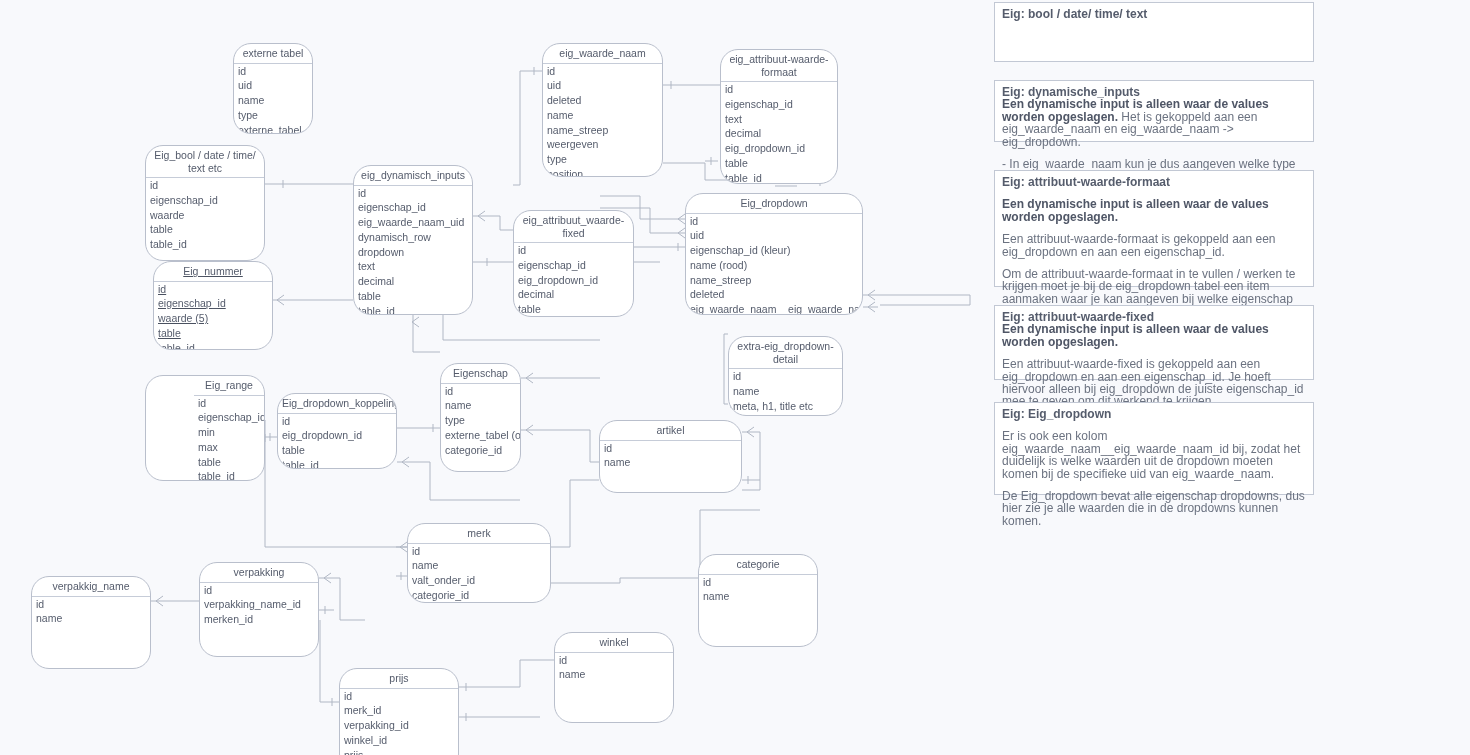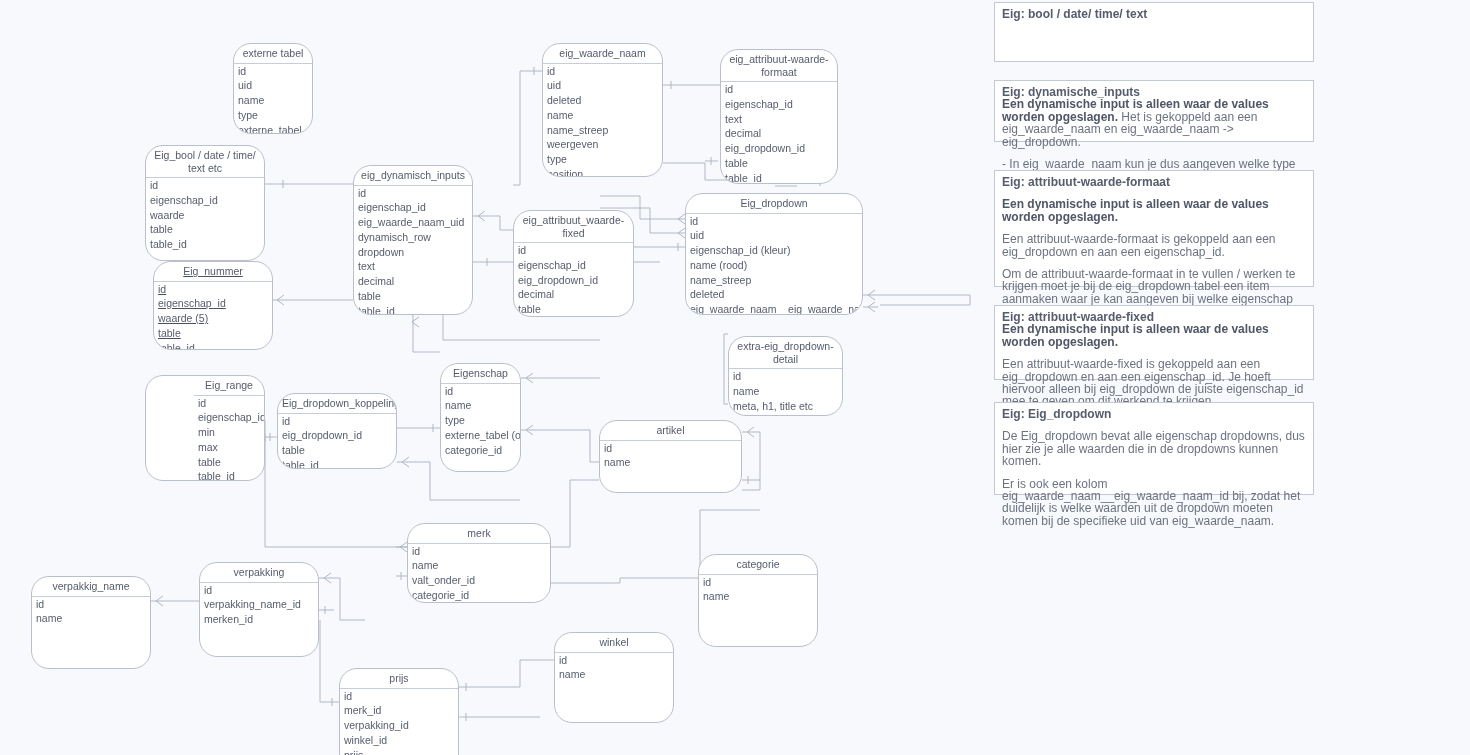--- a/index.html
+++ b/index.html
@@ -333,17 +333,17 @@
         <p class="gap">Een attribuut-waarde-formaat is gekoppeld aan een eig_dropdown en aan een eigenschap_id.</p>
         <p class="gap">Om de attribuut-waarde-formaat in te vullen / werken te krijgen moet je bij de eig_dropdown tabel een item aanmaken waar je kan aangeven bij welke eigenschap het hoort.</p>
       </div>
       <div class="note" style="left: 994px; top: 305px; width: 320px; height: 75px;">
         <div class="ntitle"><span>Eig:</span><span class="light"> attribuut-waarde-fixed</span></div>
         <p><strong>Een dynamische input is alleen waar de values worden opgeslagen.</strong></p>
         <p class="gap">Een attribuut-waarde-fixed is gekoppeld aan een eig_dropdown  en aan een eigenschap_id. Je hoeft hiervoor alleen bij eig_dropdown de juiste eigenschap_id mee te geven om dit werkend te krijgen.</p>
       </div>
       <div class="note" style="left: 994px; top: 394px; width: 320px; height: 93px; margin-top: 8px;">
         <div class="ntitle"><span>Eig:</span><span class="light"> Eig_dropdown</span></div>
+        <p class="gap">Er is ook een kolom eig_waarde_naam__eig_waarde_naam_id bij, zodat het duidelijk is welke waarden uit de dropdown moeten komen bij de specifieke uid van eig_waarde_naam.</p>
         <p class="gap">De Eig_dropdown bevat alle eigenschap dropdowns, dus hier zie je alle waarden die in de dropdowns kunnen komen.</p>
-        <p class="gap">Er is ook een kolom eig_waarde_naam__eig_waarde_naam_id bij, zodat het duidelijk is welke waarden uit de dropdown moeten komen bij de specifieke uid van eig_waarde_naam.</p>
       </div>
     </div>
 </div>
 
 </body></html>

